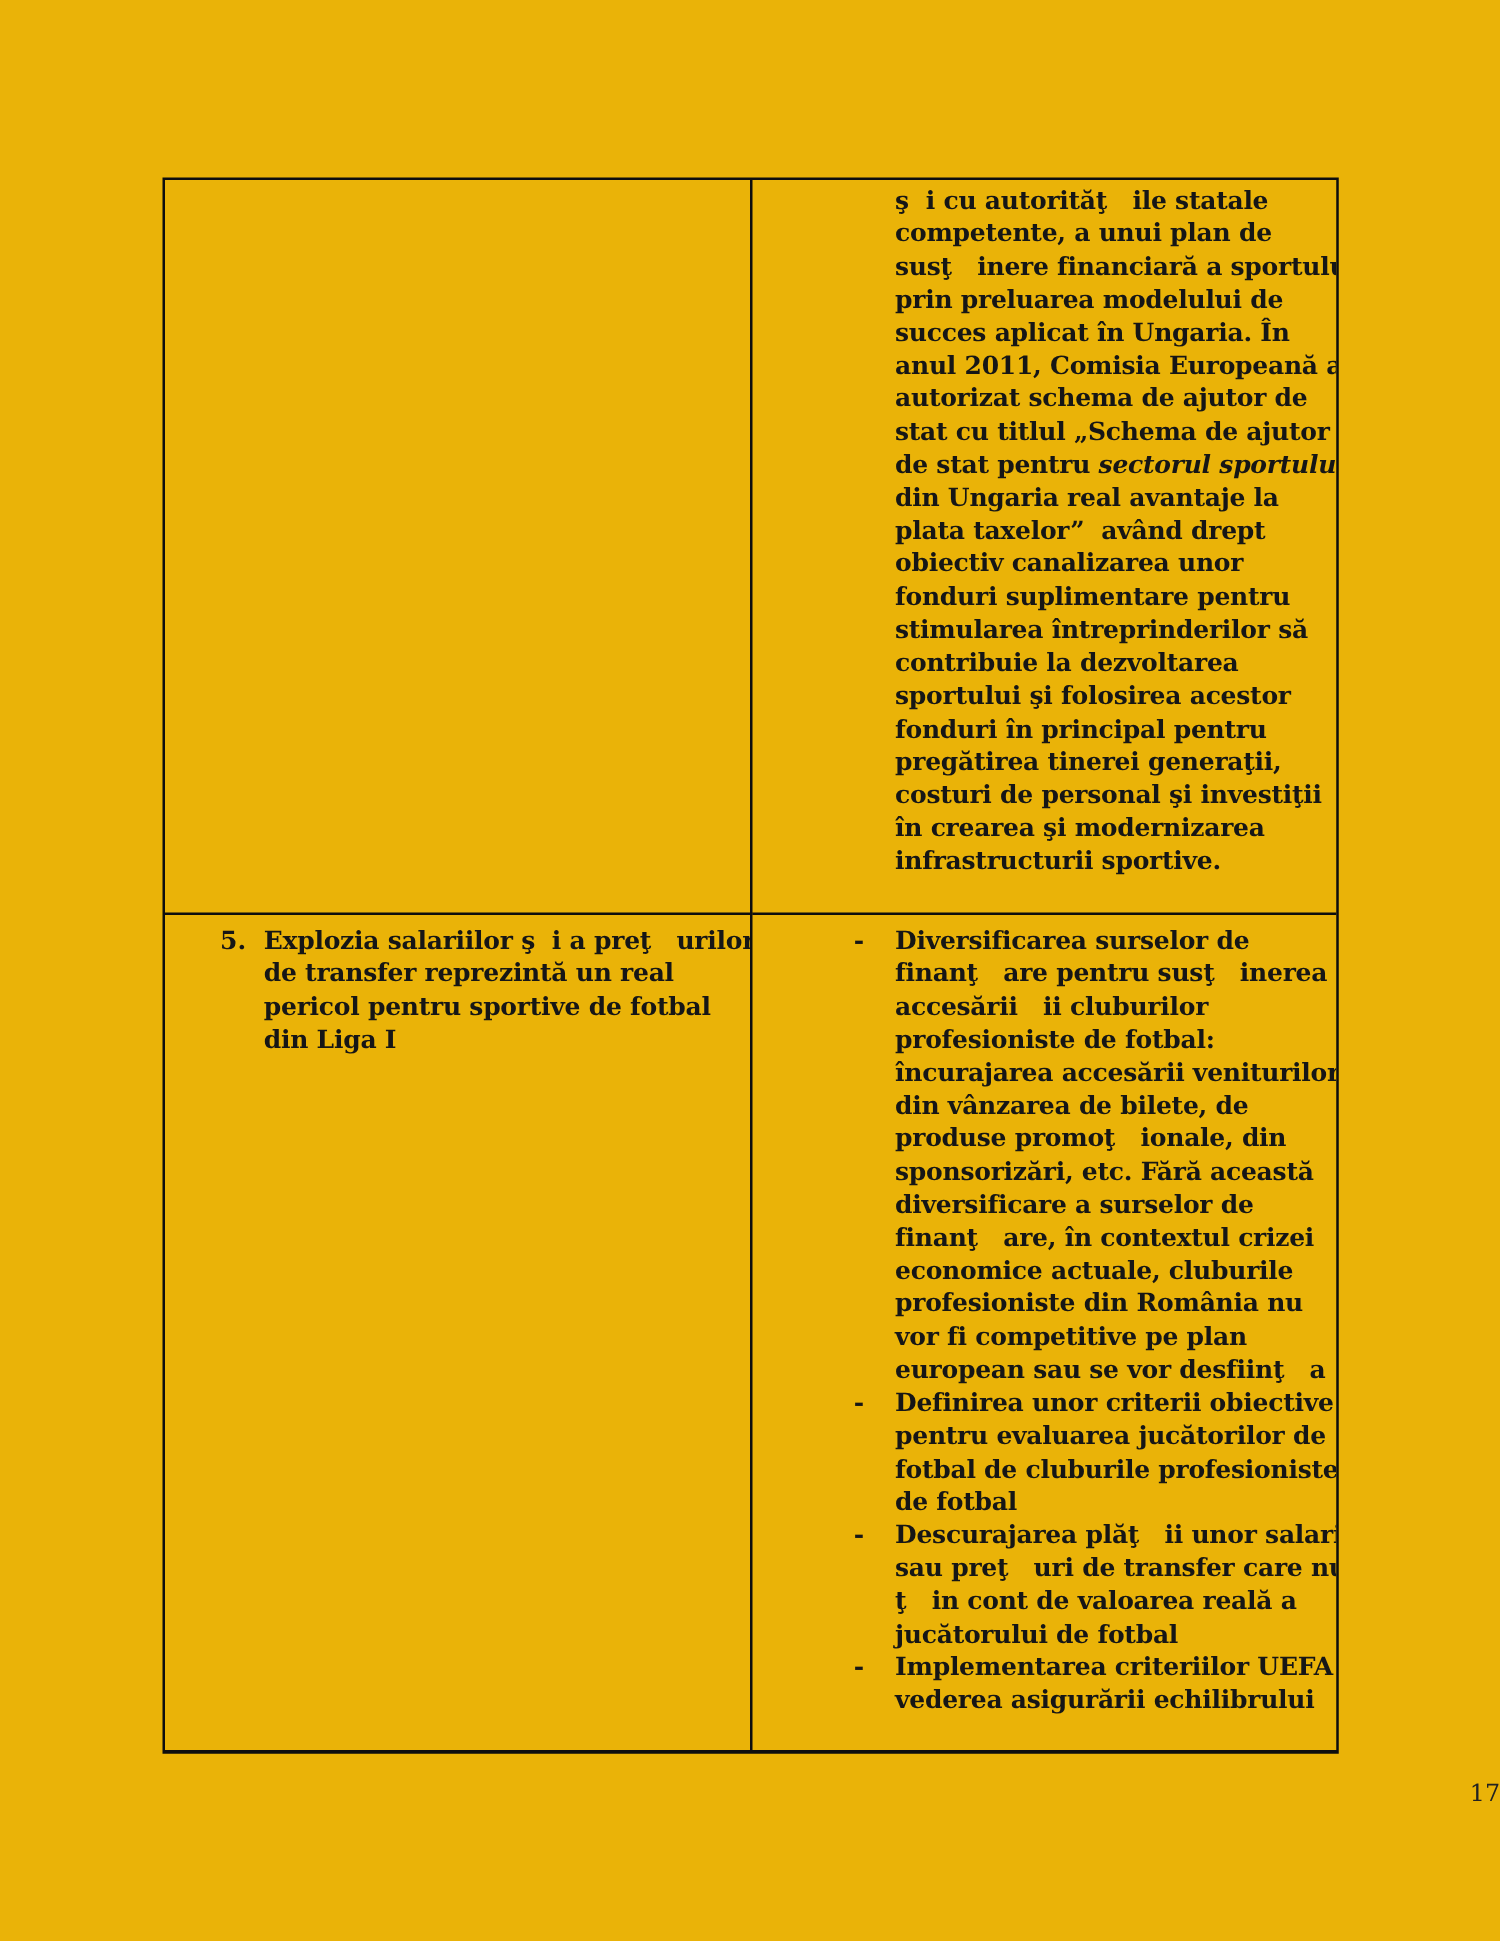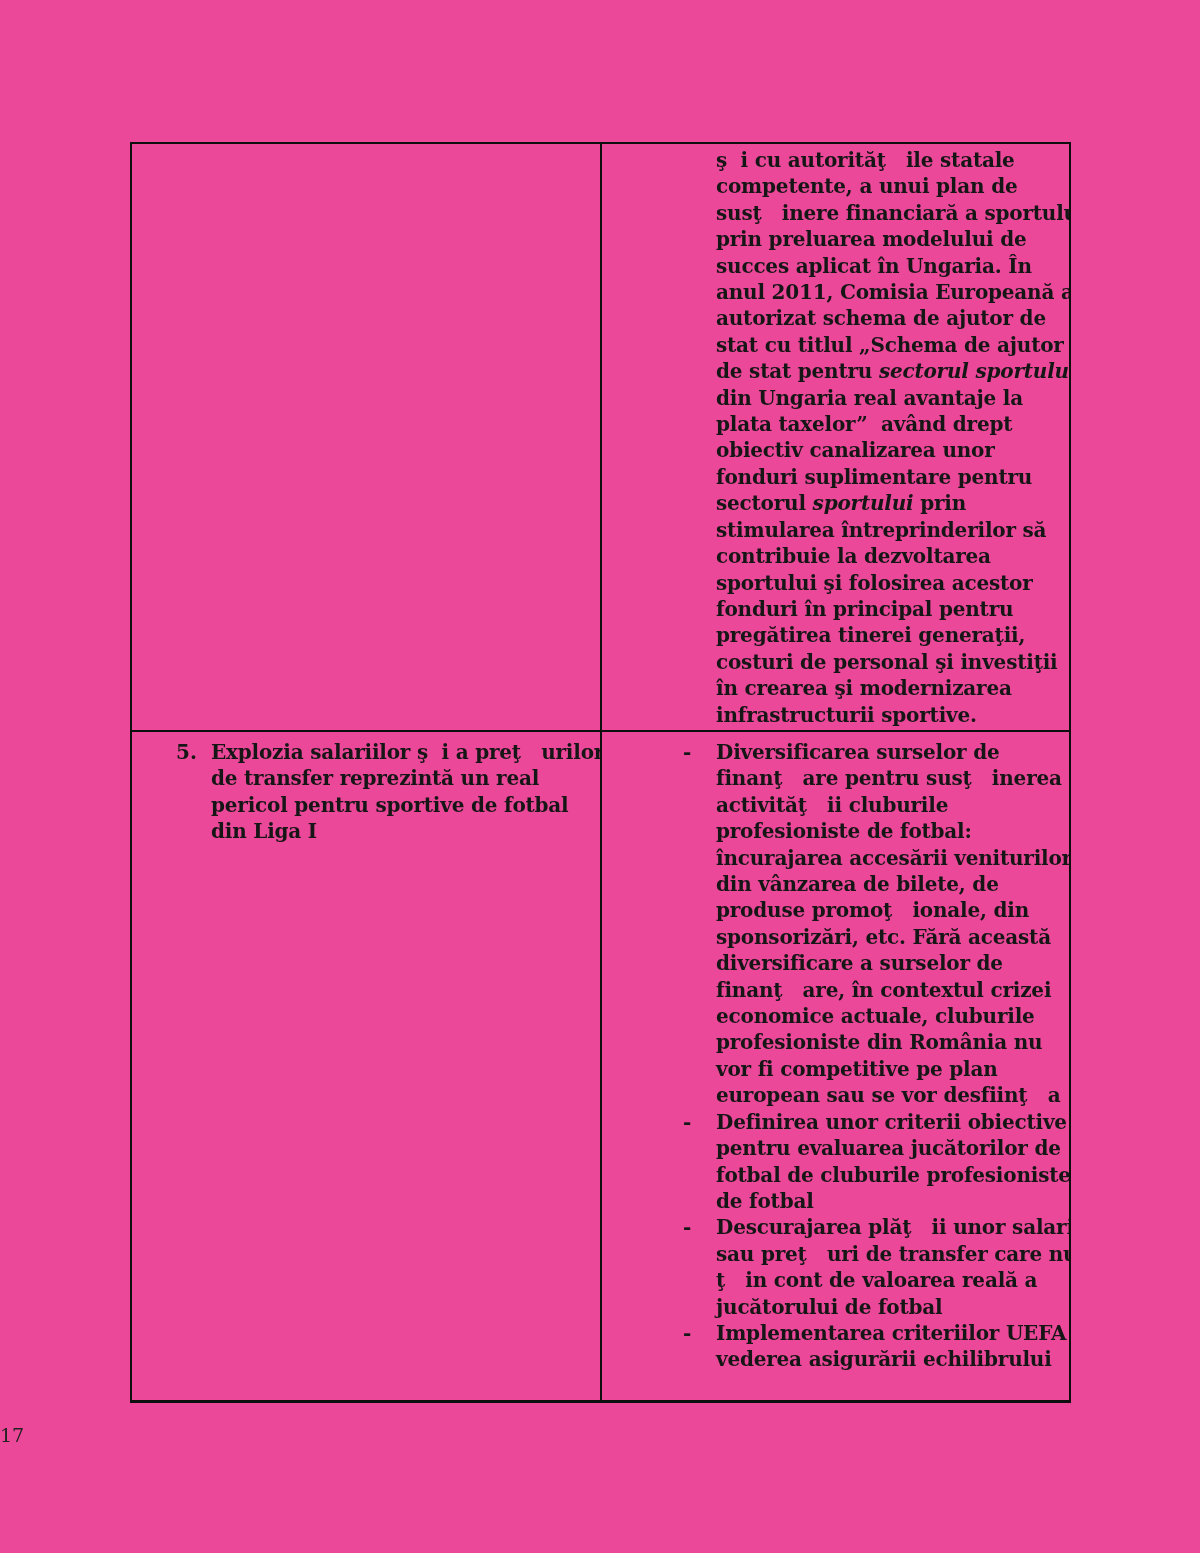--- a/index.html
+++ b/index.html
@@ -4,21 +4,21 @@
 <style>
   html, body {
     margin: 0;
     padding: 0;
     background: #ffffff;
   }
   .page {
     position: relative;
     width: 1200px;
     height: 1553px;
-    background: #ec4899;
+    background: #eab308;
     font-family: "DejaVu Serif", serif;
     font-weight: 700;
     color: #161616;
   }
   .doc-table {
     position: absolute;
     left: 130px;
     top: 142px;
     width: 941px;
     height: 1261px;
@@ -58,21 +58,21 @@
     left: -33px;
     top: 0;
     font-size: 20px;
     line-height: 26.4px;
   }
   .footer {
     position: absolute;
     top: 1424px;
     left: 0;
     width: 100%;
-    text-align: left;
+    text-align: right;
     font-family: "DejaVu Serif", serif;
     font-weight: 400;
     font-size: 19px;
     color: #222222;
   }
 </style>
 </head>
 <body>
 
 <div class="page">
@@ -89,21 +89,20 @@
           <div class="line">prin preluarea modelului de</div>
           <div class="line">succes aplicat în Ungaria. În</div>
           <div class="line">anul 2011, Comisia Europeană a</div>
           <div class="line">autorizat schema de ajutor de</div>
           <div class="line">stat cu titlul „Schema de ajutor</div>
           <div class="line">de stat pentru <span class="it">sectorul sportului</span></div>
           <div class="line">din Ungaria real avantaje la</div>
           <div class="line">plata taxelor”  având drept</div>
           <div class="line">obiectiv canalizarea unor</div>
           <div class="line">fonduri suplimentare pentru</div>
-          <div class="line">sectorul <span class="it">sportului</span> prin</div>
           <div class="line">stimularea întreprinderilor să</div>
           <div class="line">contribuie la dezvoltarea</div>
           <div class="line">sportului şi folosirea acestor</div>
           <div class="line">fonduri în principal pentru</div>
           <div class="line">pregătirea tinerei generaţii,</div>
           <div class="line">costuri de personal şi investiţii</div>
           <div class="line">în crearea şi modernizarea</div>
           <div class="line">infrastructurii sportive.</div>
         </div>
     </div>
@@ -119,21 +118,21 @@
           </div>
       </div>
     </div>
 
     <div class="cell cell-r2-right">
       <div>
           <div class="bullet">
             <span class="dash">-</span>
             <div class="line">Diversificarea surselor de</div>
             <div class="line">finanţ   are pentru susţ   inerea</div>
-            <div class="line">activităţ   ii cluburile</div>
+            <div class="line">accesării   ii cluburilor</div>
             <div class="line">profesioniste de fotbal:</div>
             <div class="line">încurajarea accesării veniturilor</div>
             <div class="line">din vânzarea de bilete, de</div>
             <div class="line">produse promoţ   ionale, din</div>
             <div class="line">sponsorizări, etc. Fără această</div>
             <div class="line">diversificare a surselor de</div>
             <div class="line">finanţ   are, în contextul crizei</div>
             <div class="line">economice actuale, cluburile</div>
             <div class="line">profesioniste din România nu</div>
             <div class="line">vor fi competitive pe plan</div>

